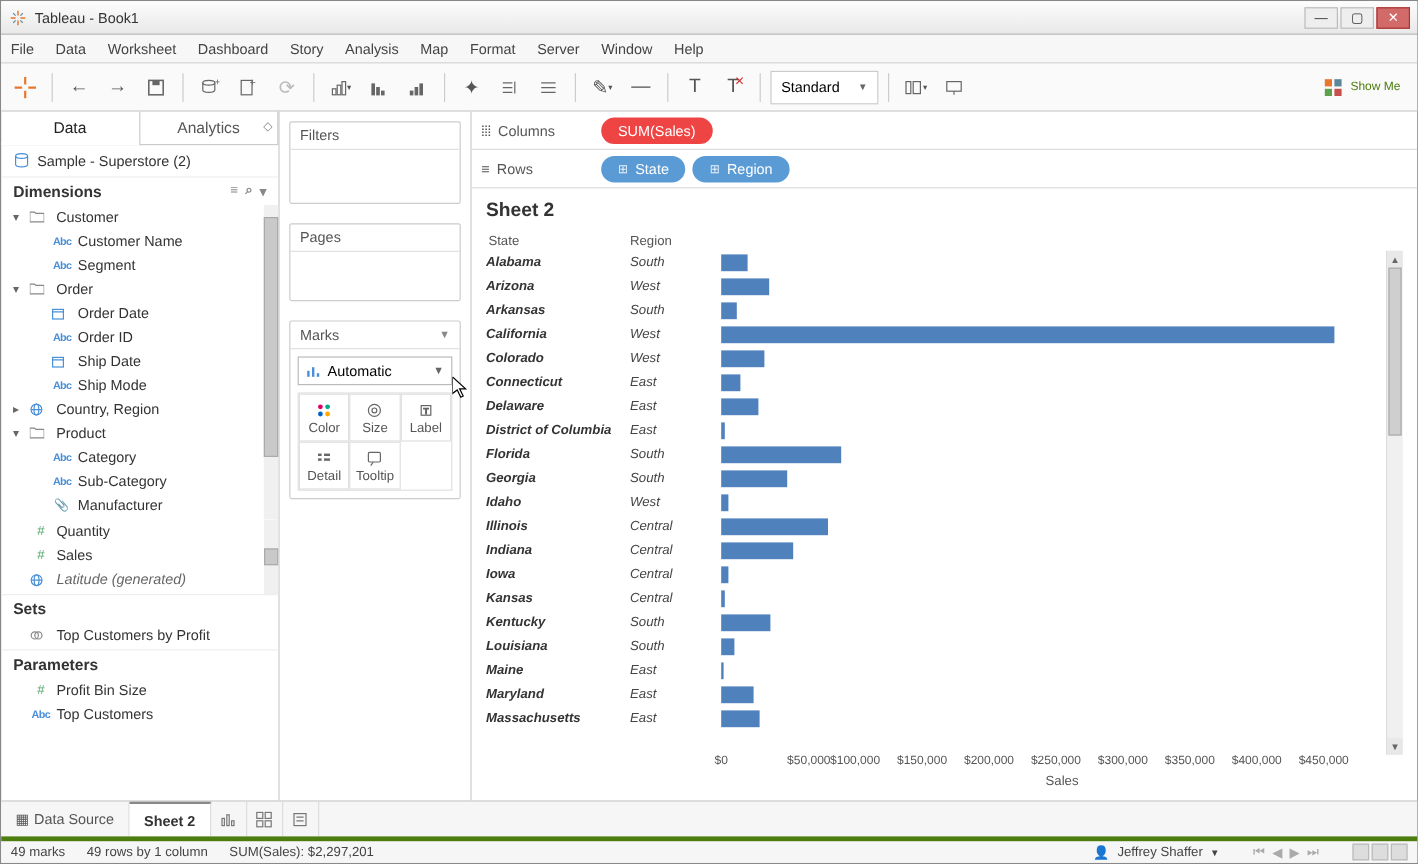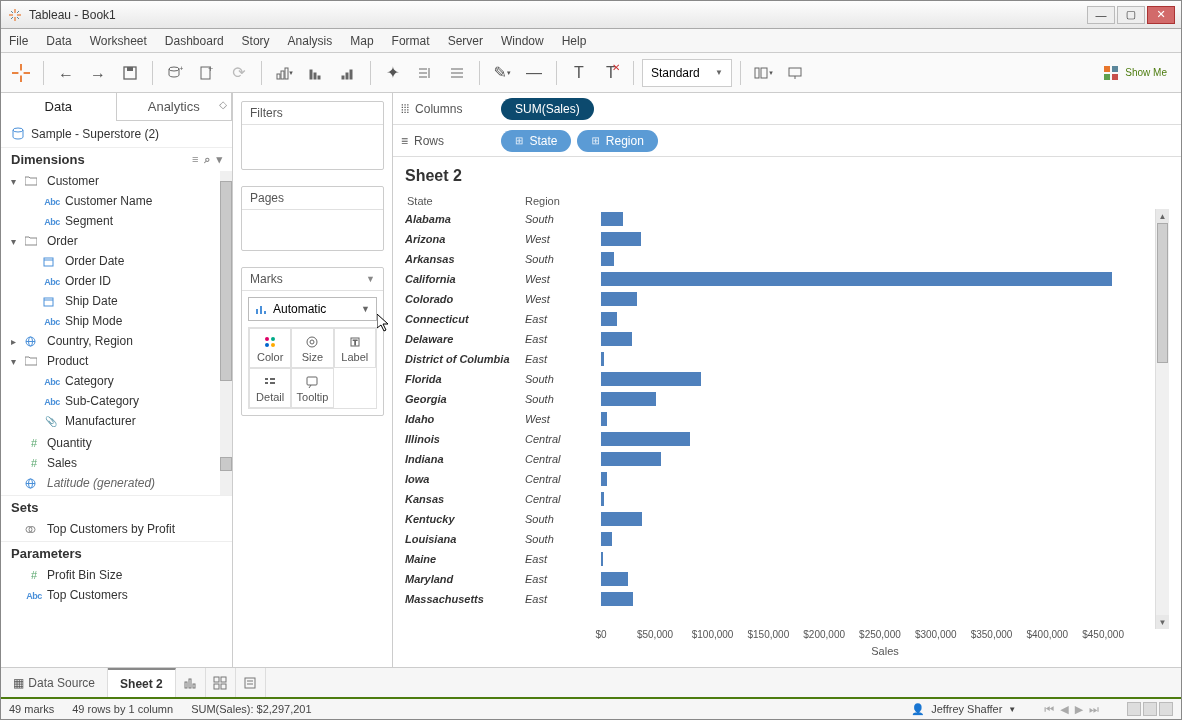--- a/index.html
+++ b/index.html
@@ -45,21 +45,21 @@
 .card-body { min-height: 40px; }
 .marks-type { margin: 6px; border: 1px solid #bbb; height: 24px; display: flex; align-items: center; padding: 0 6px; font-size: 12px; gap: 6px; background: #fff; }
 .marks-type .arrow { margin-left: auto; color: #666; font-size: 9px; }
 .marks-grid { display: grid; grid-template-columns: repeat(3, 1fr); margin: 0 6px 6px 6px; border: 1px solid #e0e0e0; }
 .mark-cell { border: 1px solid #e0e0e0; padding: 4px 2px; text-align: center; font-size: 11px; color: #555; }
 .mark-cell .mi { height: 18px; display: flex; align-items: center; justify-content: center; font-size: 14px; color: #666; }
 .viz { flex: 1; display: flex; flex-direction: column; min-width: 0; }
 .shelf-row { display: flex; align-items: center; height: 32px; border-bottom: 1px solid #ddd; padding: 0 8px; gap: 10px; }
 .shelf-label { display: flex; align-items: center; gap: 6px; font-size: 12px; color: #555; width: 90px; }
 .pill { height: 22px; border-radius: 11px; padding: 0 14px; display: flex; align-items: center; font-size: 12px; color: #fff; gap: 6px; }
-.pill.green { background: #0c4a6e; }
+.pill.green { background: #ef4444; }
 .pill.blue { background: #5b9bd5; }
 .pill .pico { font-size: 10px; opacity: 0.85; }
 .sheet-area { flex: 1; display: flex; flex-direction: column; padding: 8px 12px 4px 12px; min-height: 0; }
 .sheet-title { font-size: 16px; font-weight: 600; color: #333; padding: 2px 0 10px 0; }
 .chart-wrap { flex: 1; display: flex; min-height: 0; position: relative; font-style: italic; }
 .chart-headers { display: flex; font-size: 11px; color: #555; padding: 0 0 2px 0; }
 .col-state { width: 120px; padding-left: 2px; }
 .col-region { width: 76px; }
 .rows { flex: 1; overflow: hidden; display: flex; flex-direction: column; position: relative; }
 .row { display: flex; align-items: center; height: 20px; font-size: 11px; }
@@ -71,21 +71,21 @@
 .vscroll .arrow { height: 14px; display: flex; align-items: center; justify-content: center; font-size: 8px; color: #666; background: #e8e8e8; }
 .vscroll .thumb { position: absolute; left: 1px; right: 1px; background: #cfcfcf; border: 1px solid #aaa; }
 .axis { height: 34px; display: flex; flex-direction: column; }
 .axis-ticks { display: flex; font-size: 10px; color: #555; padding-left: 196px; position: relative; height: 16px; }
 .axis-ticks span { position: absolute; transform: translateX(-50%); }
 .axis-title { text-align: center; font-size: 11px; color: #555; padding-left: 196px; }
 .bottom-tabs { height: 30px; border-top: 1px solid #ccc; background: #f6f6f6; display: flex; align-items: center; font-size: 12px; }
 .btab { padding: 0 12px; height: 100%; display: flex; align-items: center; border-right: 1px solid #ddd; color: #555; gap: 4px; }
 .btab.active { background: #fff; border-top: 2px solid #888; font-weight: 600; color: #333; }
 .btab.icon-only { width: 30px; padding: 0; justify-content: center; }
-.statusbar { height: 22px; border-top: 2px solid #4d7c0f; background: #f6f6f6; display: flex; align-items: center; font-size: 11px; color: #444; padding: 0 8px; gap: 18px; }
+.statusbar { height: 22px; border-top: 4px solid #4d7c0f; background: #f6f6f6; display: flex; align-items: center; font-size: 11px; color: #444; padding: 0 8px; gap: 18px; }
 .statusbar .user { margin-left: auto; display: flex; align-items: center; gap: 6px; }
 .statusbar .navbtns { display: flex; gap: 6px; color: #aaa; margin-left: 10px; }
 .statusbar .viewbtns { display: flex; gap: 2px; margin-left: 10px; }
 .statusbar .viewbtns span { width: 14px; height: 14px; background: #ddd; border: 1px solid #bbb; }
 svg { display: block; }
 .cursor-img { position: absolute; width: 16px; height: 20px; pointer-events: none; }
 </style>
 </head>
 <body>
 
@@ -679,21 +679,21 @@
             </div>
           <div class="vscroll">
             <div class="arrow">▲</div>
             <div class="thumb" style="top:14px;height:140px"></div>
             <div class="arrow" style="position:absolute;bottom:0;left:0;right:0">▼</div>
           </div>
         </div>
         <div class="axis">
           <div class="axis-ticks" id="axis-ticks">
               <span style="left: 196px;">$0</span>
-              <span style="left: 250px;">$50,000</span>
+              <span style="left: 269px;">$50,000</span>
               <span style="left: 307.579px;">$100,000</span>
               <span style="left: 363.368px;">$150,000</span>
               <span style="left: 419.158px;">$200,000</span>
               <span style="left: 474.947px;">$250,000</span>
               <span style="left: 530.737px;">$300,000</span>
               <span style="left: 586.526px;">$350,000</span>
               <span style="left: 642.316px;">$400,000</span>
               <span style="left: 698.105px;">$450,000</span>
             </div>
           <div class="axis-title">Sales</div>

